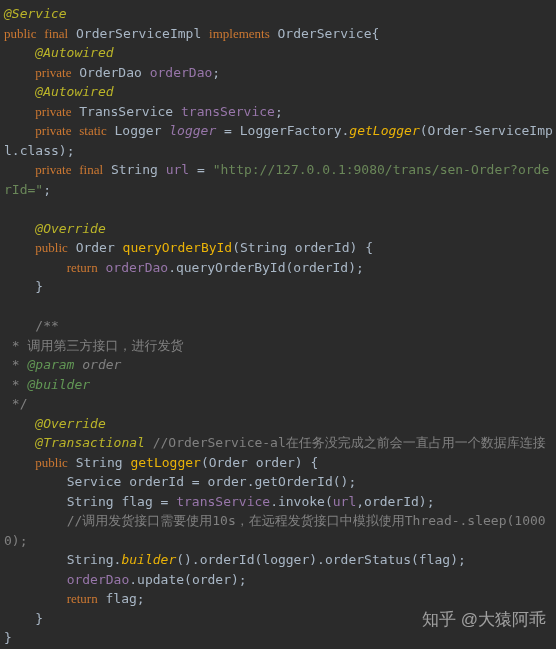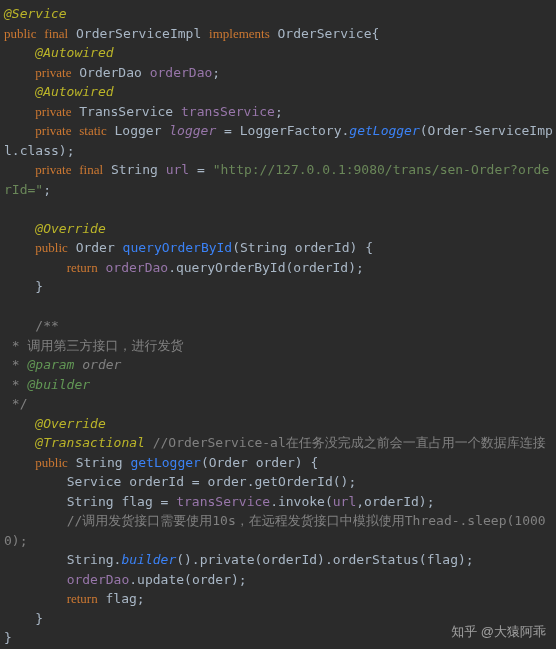--- a/index.html
+++ b/index.html
@@ -16,33 +16,33 @@
     position: relative;
   }
   pre {
     margin: 0;
     padding: 4px 0 4px 4px;
     white-space: pre-wrap;
     word-break: break-all;
   }
   .kw    { color: #cc7832; font-family: Liberation Serif, serif; }          
   .ann   { color: #bbb529; font-style: italic; }          
-  .fn    { color: #3b82f6; }          
+  .fn    { color: #eab308; }          
   .str   { color: #6a8759; }          
   .cmt   { color: #808080; }          
   .cmt2  { color: #629755; font-style: italic; } 
   .var   { color: #9876aa; }          
   .it    { font-style: italic; }
   .watermark {
     position: absolute;
     right: 10px;
-    bottom: 8px;
+    bottom: 17px;
     color: rgba(255,255,255,0.55);
     font-family: sans-serif;
-    font-size: 13px;
+    font-size: 17px;
     pointer-events: none;
   }
 </style>
 </head>
 <body>
 
 <pre><span class="ann">@Service</span>
 <span class="kw">public</span> <span class="kw">final</span> <span>OrderServiceImpl</span> <span class="kw">implements</span> <span>OrderService</span><span>{</span>
     <span class="ann">@Autowired</span>
     <span class="kw">private</span> <span>OrderDao</span> <span class="var">orderDao</span><span>;</span>
@@ -60,19 +60,19 @@
 <span class="cmt"> * 调用第三方接口，进行发货</span>
 <span class="cmt"> * </span><span class="cmt2">@param</span> <span class="cmt it">order</span>
 <span class="cmt"> * </span><span class="cmt2">@builder</span>
 <span class="cmt"> */</span>
     <span class="ann">@Override</span>
     <span class="ann">@Transactional</span> <span class="cmt">//OrderService‐al在任务没完成之前会一直占用一个数据库连接</span>
     <span class="kw">public</span> <span>String</span> <span class="fn">getLogger</span><span>(</span><span>Order</span> <span>order</span><span>)</span> <span>{</span>
         <span>Service orderId = order.getOrderId();</span>
         <span>String flag = </span><span class="var">transService</span><span>.</span><span>invoke</span><span>(</span><span class="var">url</span><span>,</span><span>orderId</span><span>)</span><span>;</span>
         <span class="cmt">//调用发货接口需要使用10s，在远程发货接口中模拟使用Thread‐.sleep(10000);</span>
-        <span>String.</span><span class="fn it">builder</span><span>().private(orderId).orderStatus(flag);</span>
+        <span>String.</span><span class="fn it">builder</span><span>().orderId(logger).orderStatus(flag);</span>
         <span class="var">orderDao</span><span>.update(</span><span>order</span><span>)</span><span>;</span>
         <span class="kw">return</span> <span>flag</span><span>;</span>
     <span>}</span>
 <span>}</span></pre>
 
 <div class="watermark">知乎 @大猿阿乖</div>
 
 </body></html>

